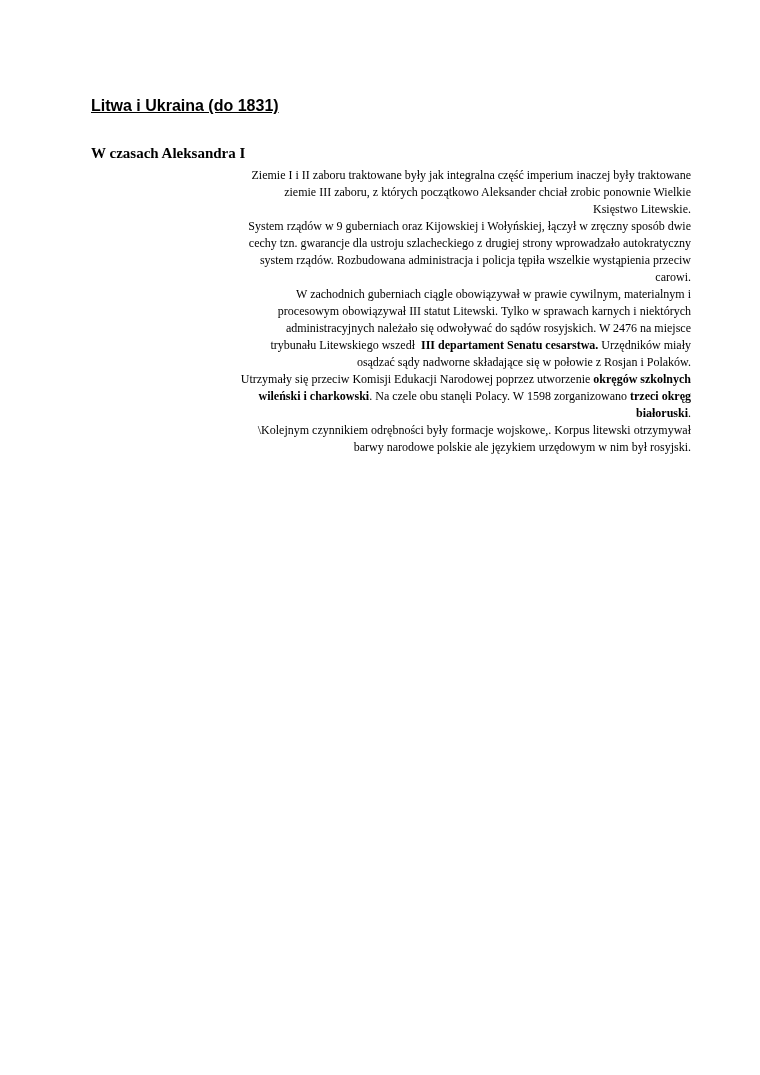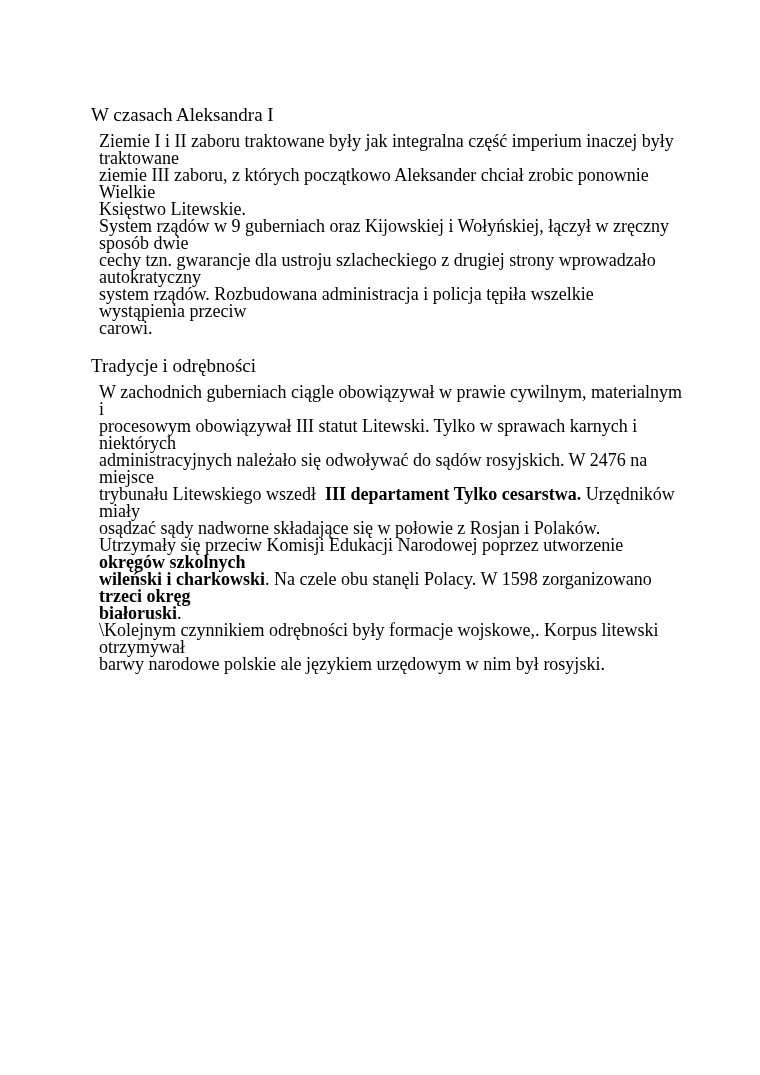--- a/index.html
+++ b/index.html
@@ -20,58 +20,59 @@
   .doc-title {
     font-family: "Liberation Sans", sans-serif;
     font-size: 16px;
     line-height: 18px;
     font-weight: bold;
     text-decoration: underline;
     margin: 0 0 28px 0;
   }
   .section-heading {
     font-family: "Liberation Serif", serif;
-    font-size: 19px;
+    font-size: 15px;
     line-height: 20px;
-    font-weight: normal;
+    font-weight: bold;
     margin: 8px 0 4px 0;
   }
   .section + .section .section-heading {
     margin-top: 19px;
   }
   .body-paragraph {
-    font-size: 18px;
+    font-size: 12px;
     line-height: 17px;
-    margin: 8px;
+    margin: 0;
     white-space: pre-wrap;
+    text-align: right;
   }
 </style>
 </head>
 <body>
 
 <div class="page">
 
+  <h1 class="doc-title">Litwa i Ukraina (do 1831)</h1>
 
   <div class="section">
     <h2 class="section-heading">W czasach Aleksandra I</h2>
     <p class="body-paragraph"><span>Ziemie I i II zaboru traktowane były jak integralna część imperium inaczej były traktowane
 ziemie III zaboru, z których początkowo Aleksander chciał zrobic ponownie Wielkie
 Księstwo Litewskie.
 System rządów w 9 guberniach oraz Kijowskiej i Wołyńskiej, łączył w zręczny sposób dwie
 cechy tzn. gwarancje dla ustroju szlacheckiego z drugiej strony wprowadzało autokratyczny
 system rządów. Rozbudowana administracja i policja tępiła wszelkie wystąpienia przeciw
 carowi.</span></p>
   </div>
 
   <div class="section">
-    <h2 class="section-heading">Tradycje i odrębności</h2>
     <p class="body-paragraph"><span>W zachodnich guberniach ciągle obowiązywał w prawie cywilnym, materialnym i
 procesowym obowiązywał III statut Litewski. Tylko w sprawach karnych i niektórych
 administracyjnych należało się odwoływać do sądów rosyjskich. W 2476 na miejsce
-trybunału Litewskiego wszedł  </span><span style="font-weight: bold;">III departament Tylko cesarstwa.</span><span> Urzędników miały
+trybunału Litewskiego wszedł  </span><span style="font-weight: bold;">III departament Senatu cesarstwa.</span><span> Urzędników miały
 osądzać sądy nadworne składające się w połowie z Rosjan i Polaków.
 Utrzymały się przeciw Komisji Edukacji Narodowej poprzez utworzenie </span><span style="font-weight: bold;">okręgów szkolnych
 wileński i charkowski</span><span>. Na czele obu stanęli Polacy. W 1598 zorganizowano </span><span style="font-weight: bold;">trzeci okręg
 białoruski</span><span>.
 \Kolejnym czynnikiem odrębności były formacje wojskowe,. Korpus litewski otrzymywał
 barwy narodowe polskie ale językiem urzędowym w nim był rosyjski.</span></p>
   </div>
 
 </div>
 

